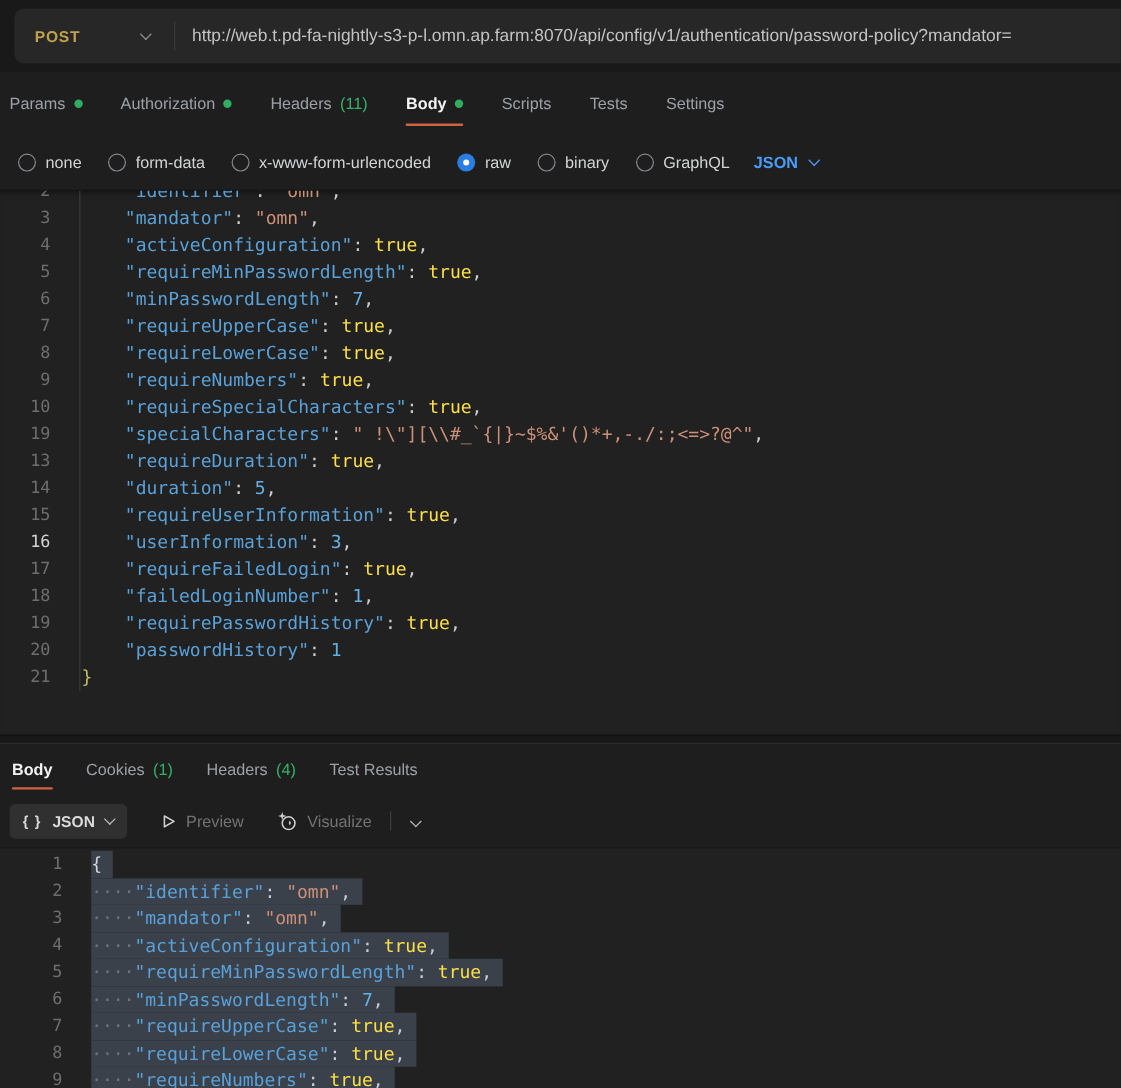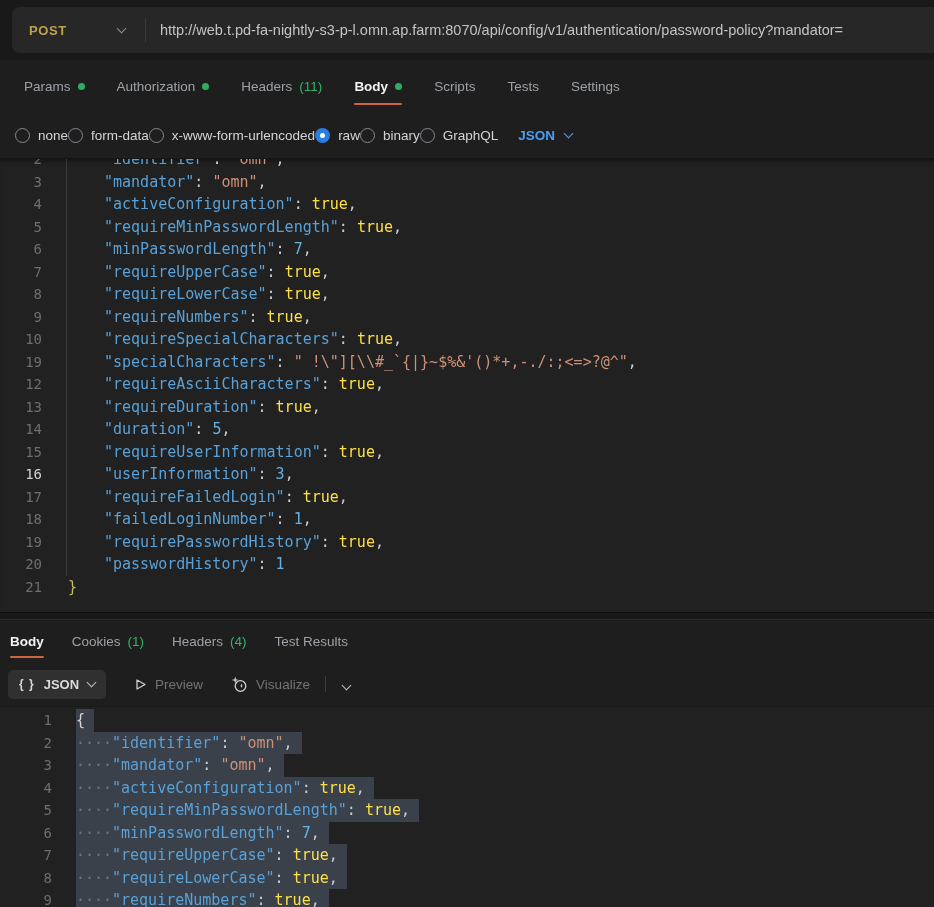--- a/index.html
+++ b/index.html
@@ -12,33 +12,33 @@
   .request-bar{height:46px;background:#272727;border-radius:8px 0 0 8px;display:flex;align-items:center;overflow:hidden}
   .method-btn{display:flex;align-items:center;justify-content:space-between;height:100%;width:133px;padding-left:17px;flex:none}
   .method{font-weight:700;font-size:13px;letter-spacing:.6px;color:#c0a24a}
   .method-btn .chev{margin-right:20px;color:#8e8e8e}
   .vdiv{width:1px;height:24px;background:#3a3a3a;flex:none}
   .url-input{flex:1;min-width:0;background:transparent;border:none;outline:none;color:#c3c3c3;font-size:14.5px;padding:0 2px 0 14px;font-family:"Liberation Sans",sans-serif;white-space:nowrap}
 
   .chev{display:inline-block;width:7px;height:7px;border-right:1.6px solid currentColor;border-bottom:1.6px solid currentColor;transform:rotate(45deg);margin-top:-4px;flex:none}
 
   
-  .req-tabs{height:52px;display:flex;align-items:stretch;gap:32px;padding-left:24px;background:#1e1e1e}
+  .req-tabs{height:52px;display:flex;align-items:stretch;gap:32px;padding-left:8px;background:#1e1e1e}
   .resp-tabs{height:42px;display:flex;align-items:stretch;gap:28px;padding-left:10px;background:#1e1e1e}
   .tab{position:relative;display:flex;align-items:center;gap:7px;font-size:13.5px;color:#9da1a6}
   .tab .tab-label{color:inherit}
   .tab.active .tab-label{color:#f3f3f3;font-weight:600}
   .tab-count{color:#34b268}
   .dot{width:7px;height:7px;border-radius:50%;background:#2fae62;flex:none}
   .tab.active::after{content:'';position:absolute;left:0;right:0;bottom:7px;height:2.5px;background:#cf6442;border-radius:2px}
   .resp-tabs .tab.active::after{bottom:4px}
 
   
   .type-row{height:46px;display:flex;align-items:center;padding-left:15px;background:#1e1e1e}
-  .radios{display:flex;align-items:center;}
+  .radios{display:flex;align-items:center;gap:22px}
   .radio-item{display:flex;align-items:center;gap:8px;cursor:pointer}
   .radio{width:15px;height:15px;border-radius:50%;border:1.2px solid #84888d;flex:none}
   .radio.sel{border:none;background:#2a7de1;position:relative}
   .radio.sel::after{content:'';position:absolute;inset:0;margin:auto;width:5px;height:5px;border-radius:50%;background:#fff}
   .radio-label{font-size:13.5px;color:#d2d4d6}
   .lang-select{display:flex;align-items:center;gap:10px;margin-left:20px;color:#4a9df8;font-size:13.5px;font-weight:600}
 
   
   .editor{position:relative;background:#212121;font-family:"DejaVu Sans Mono",monospace;font-size:15px}
   .req-editor{height:454px;border-top:1px solid #151515;overflow:hidden;box-shadow:inset 0 5px 5px -4px rgba(0,0,0,.55)}
@@ -160,21 +160,20 @@
         <div class="code-line"><span class="ln">2</span><span class="code"><span class="indent"></span><span class="tok-key">"identifier"</span><span class="tok-punct">: </span><span class="tok-str">"omn"</span><span class="tok-punct">,</span></span></div>
         <div class="code-line"><span class="ln">3</span><span class="code"><span class="indent"></span><span class="tok-key">"mandator"</span><span class="tok-punct">: </span><span class="tok-str">"omn"</span><span class="tok-punct">,</span></span></div>
         <div class="code-line"><span class="ln">4</span><span class="code"><span class="indent"></span><span class="tok-key">"activeConfiguration"</span><span class="tok-punct">: </span><span class="tok-bool">true</span><span class="tok-punct">,</span></span></div>
         <div class="code-line"><span class="ln">5</span><span class="code"><span class="indent"></span><span class="tok-key">"requireMinPasswordLength"</span><span class="tok-punct">: </span><span class="tok-bool">true</span><span class="tok-punct">,</span></span></div>
         <div class="code-line"><span class="ln">6</span><span class="code"><span class="indent"></span><span class="tok-key">"minPasswordLength"</span><span class="tok-punct">: </span><span class="tok-num">7</span><span class="tok-punct">,</span></span></div>
         <div class="code-line"><span class="ln">7</span><span class="code"><span class="indent"></span><span class="tok-key">"requireUpperCase"</span><span class="tok-punct">: </span><span class="tok-bool">true</span><span class="tok-punct">,</span></span></div>
         <div class="code-line"><span class="ln">8</span><span class="code"><span class="indent"></span><span class="tok-key">"requireLowerCase"</span><span class="tok-punct">: </span><span class="tok-bool">true</span><span class="tok-punct">,</span></span></div>
         <div class="code-line"><span class="ln">9</span><span class="code"><span class="indent"></span><span class="tok-key">"requireNumbers"</span><span class="tok-punct">: </span><span class="tok-bool">true</span><span class="tok-punct">,</span></span></div>
         <div class="code-line"><span class="ln">10</span><span class="code"><span class="indent"></span><span class="tok-key">"requireSpecialCharacters"</span><span class="tok-punct">: </span><span class="tok-bool">true</span><span class="tok-punct">,</span></span></div>
         <div class="code-line"><span class="ln">19</span><span class="code"><span class="indent"></span><span class="tok-key">"specialCharacters"</span><span class="tok-punct">: </span><span class="tok-str">" !\"][\\#_`{|}~$%&amp;'()*+,-./:;&lt;=&gt;?@^"</span><span class="tok-punct">,</span></span></div>
-        <div class="code-line"><span class="ln">12</span><span class="code"><span class="indent"></span><span class="tok-key">"requireAsciiCharacters"</span><span class="tok-punct">: </span><span class="tok-bool">true</span><span class="tok-punct">,</span></span></div>
         <div class="code-line"><span class="ln">13</span><span class="code"><span class="indent"></span><span class="tok-key">"requireDuration"</span><span class="tok-punct">: </span><span class="tok-bool">true</span><span class="tok-punct">,</span></span></div>
         <div class="code-line"><span class="ln">14</span><span class="code"><span class="indent"></span><span class="tok-key">"duration"</span><span class="tok-punct">: </span><span class="tok-num">5</span><span class="tok-punct">,</span></span></div>
         <div class="code-line"><span class="ln">15</span><span class="code"><span class="indent"></span><span class="tok-key">"requireUserInformation"</span><span class="tok-punct">: </span><span class="tok-bool">true</span><span class="tok-punct">,</span></span></div>
         <div class="code-line"><span class="ln active">16</span><span class="code"><span class="indent"></span><span class="tok-key">"userInformation"</span><span class="tok-punct">: </span><span class="tok-num">3</span><span class="tok-punct">,</span></span></div>
         <div class="code-line"><span class="ln">17</span><span class="code"><span class="indent"></span><span class="tok-key">"requireFailedLogin"</span><span class="tok-punct">: </span><span class="tok-bool">true</span><span class="tok-punct">,</span></span></div>
         <div class="code-line"><span class="ln">18</span><span class="code"><span class="indent"></span><span class="tok-key">"failedLoginNumber"</span><span class="tok-punct">: </span><span class="tok-num">1</span><span class="tok-punct">,</span></span></div>
         <div class="code-line"><span class="ln">19</span><span class="code"><span class="indent"></span><span class="tok-key">"requirePasswordHistory"</span><span class="tok-punct">: </span><span class="tok-bool">true</span><span class="tok-punct">,</span></span></div>
         <div class="code-line"><span class="ln">20</span><span class="code"><span class="indent"></span><span class="tok-key">"passwordHistory"</span><span class="tok-punct">: </span><span class="tok-num">1</span></span></div>
         <div class="code-line"><span class="ln">21</span><span class="code"><span class="tok-brace">}</span></span></div>
       </div>

